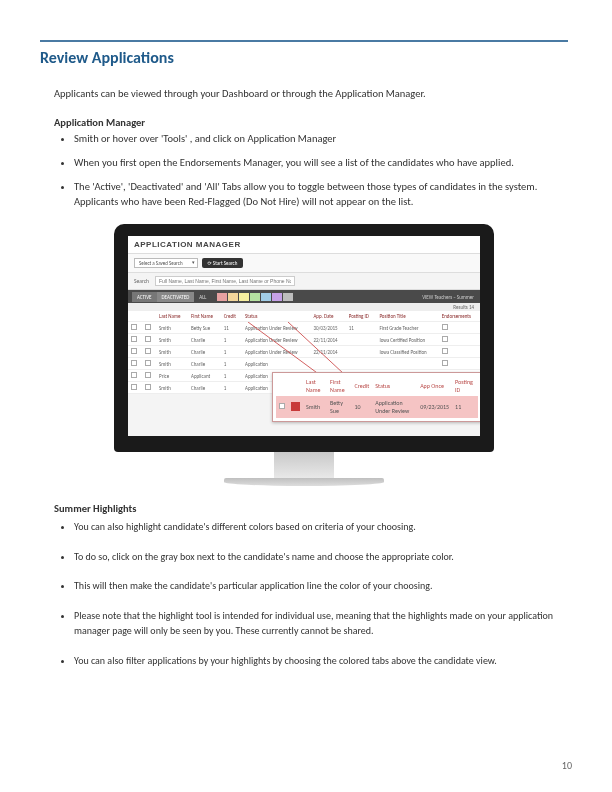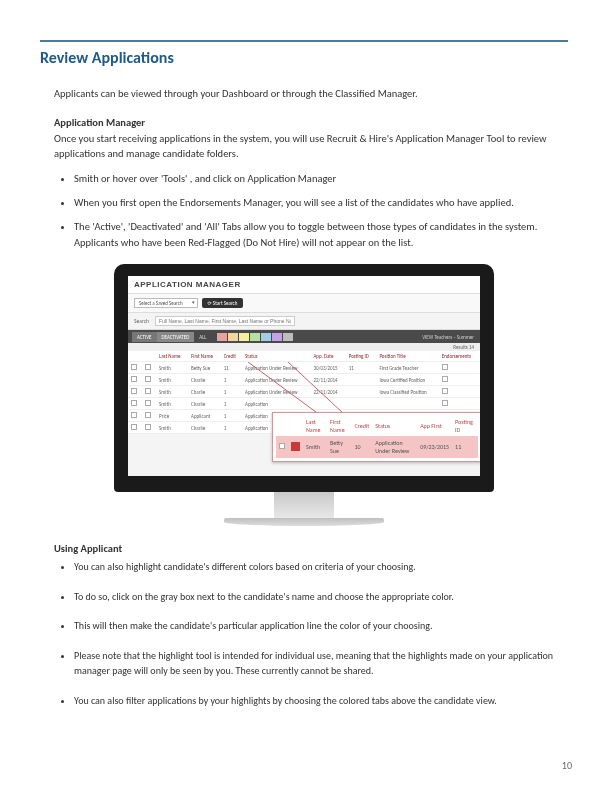--- a/index.html
+++ b/index.html
@@ -211,24 +211,23 @@
   }
   .call-line line { stroke:#c83939; stroke-width:0.8; }
 </style>
 </head>
 <body>
 
 <div class="page">
   <div class="title-rule"></div>
   <h1>Review Applications</h1>
 
-  <p class="intro">Applicants can be viewed through your Dashboard or through the Classified Manager.</p>
+  <p class="intro">Applicants can be viewed through your Dashboard or through the Application Manager.</p>
 
   <p class="subhead">Application Manager</p>
-  <p class="desc">Once you start receiving applications in the system, you will use Recruit &amp; Hire's Application Manager Tool to review applications and manage candidate folders.</p>
 
   <ul class="bullets">
     <li>Smith or hover over 'Tools' , and click on Application Manager</li>
     <li>When you first open the Endorsements Manager, you will see a list of the candidates who have applied.</li>
     <li>The 'Active', 'Deactivated' and 'All' Tabs allow you to toggle between those types of candidates in the system. Applicants who have been Red-Flagged (Do Not Hire) will not appear on the list.</li>
   </ul>
 
   <div class="monitor-wrap">
     <div class="monitor">
       <div class="bezel">
@@ -364,21 +363,21 @@
           <div class="callout">
             <table>
               <tbody>
                   <tr>
                 <th></th>
                     <th></th>
                 <th>Last Name</th>
                 <th>First Name</th>
                 <th>Credit</th>
                 <th>Status</th>
-                <th>App First</th>
+                <th>App Once</th>
                 <th>Posting ID</th>
               </tr>
               <tr class="hlrow">
                 <td><span class="cb"></span></td>
                 <td><span class="hlbox"></span></td>
                 <td>Smith</td>
                 <td>Betty Sue</td>
                 <td>10</td>
                 <td>Application Under Review</td>
                 <td>09/23/2015</td>
@@ -388,21 +387,21 @@
               </table>
           </div>
 
         </div>
       </div>
       <div class="stand-neck"></div>
       <div class="stand-base"></div>
     </div>
   </div>
 
-  <p class="subhead2">Using Applicant</p>
+  <p class="subhead2">Summer Highlights</p>
   <ul class="bullets2">
     <li>You can also highlight candidate's different colors based on criteria of your choosing.</li>
     <li>To do so, click on the gray box next to the candidate's name and choose the appropriate color.</li>
     <li>This will then make the candidate's particular application line the color of your choosing.</li>
     <li>Please note that the highlight tool is intended for individual use, meaning that the highlights made on your application manager page will only be seen by you. These currently cannot be shared.</li>
     <li>You can also filter applications by your highlights by choosing the colored tabs above the candidate view.</li>
   </ul>
 </div>
 
 <div class="pagenum">10</div>

